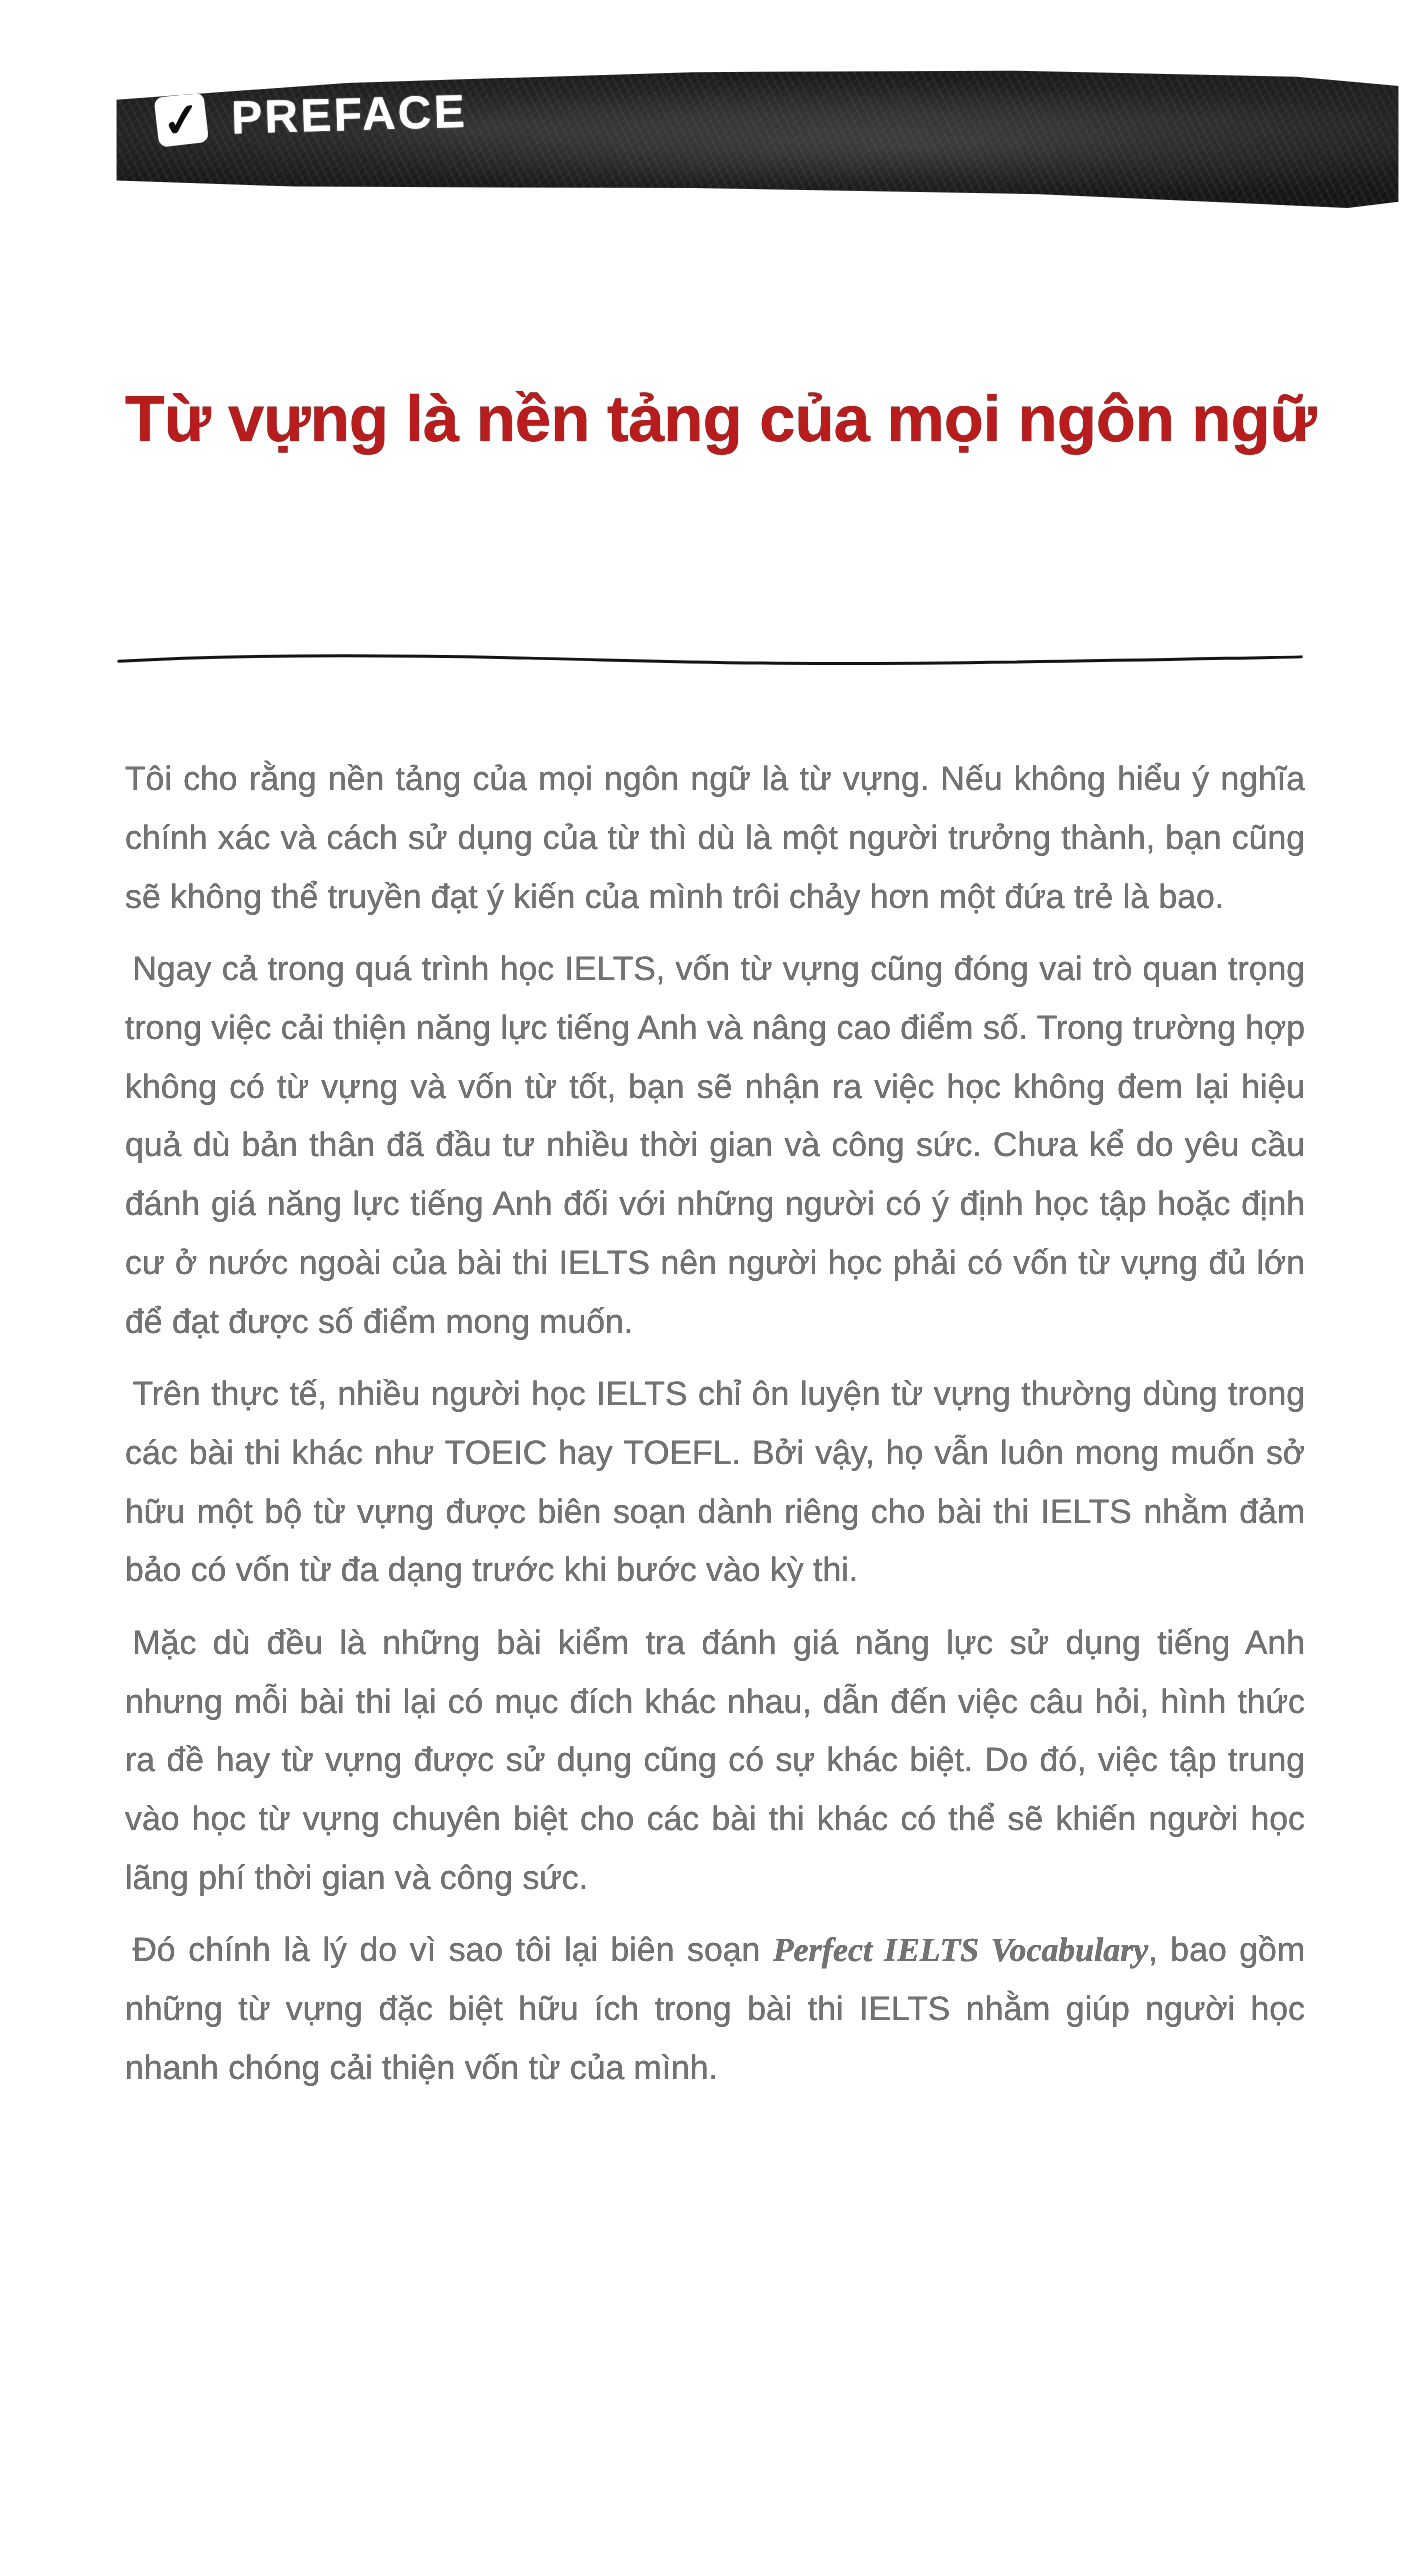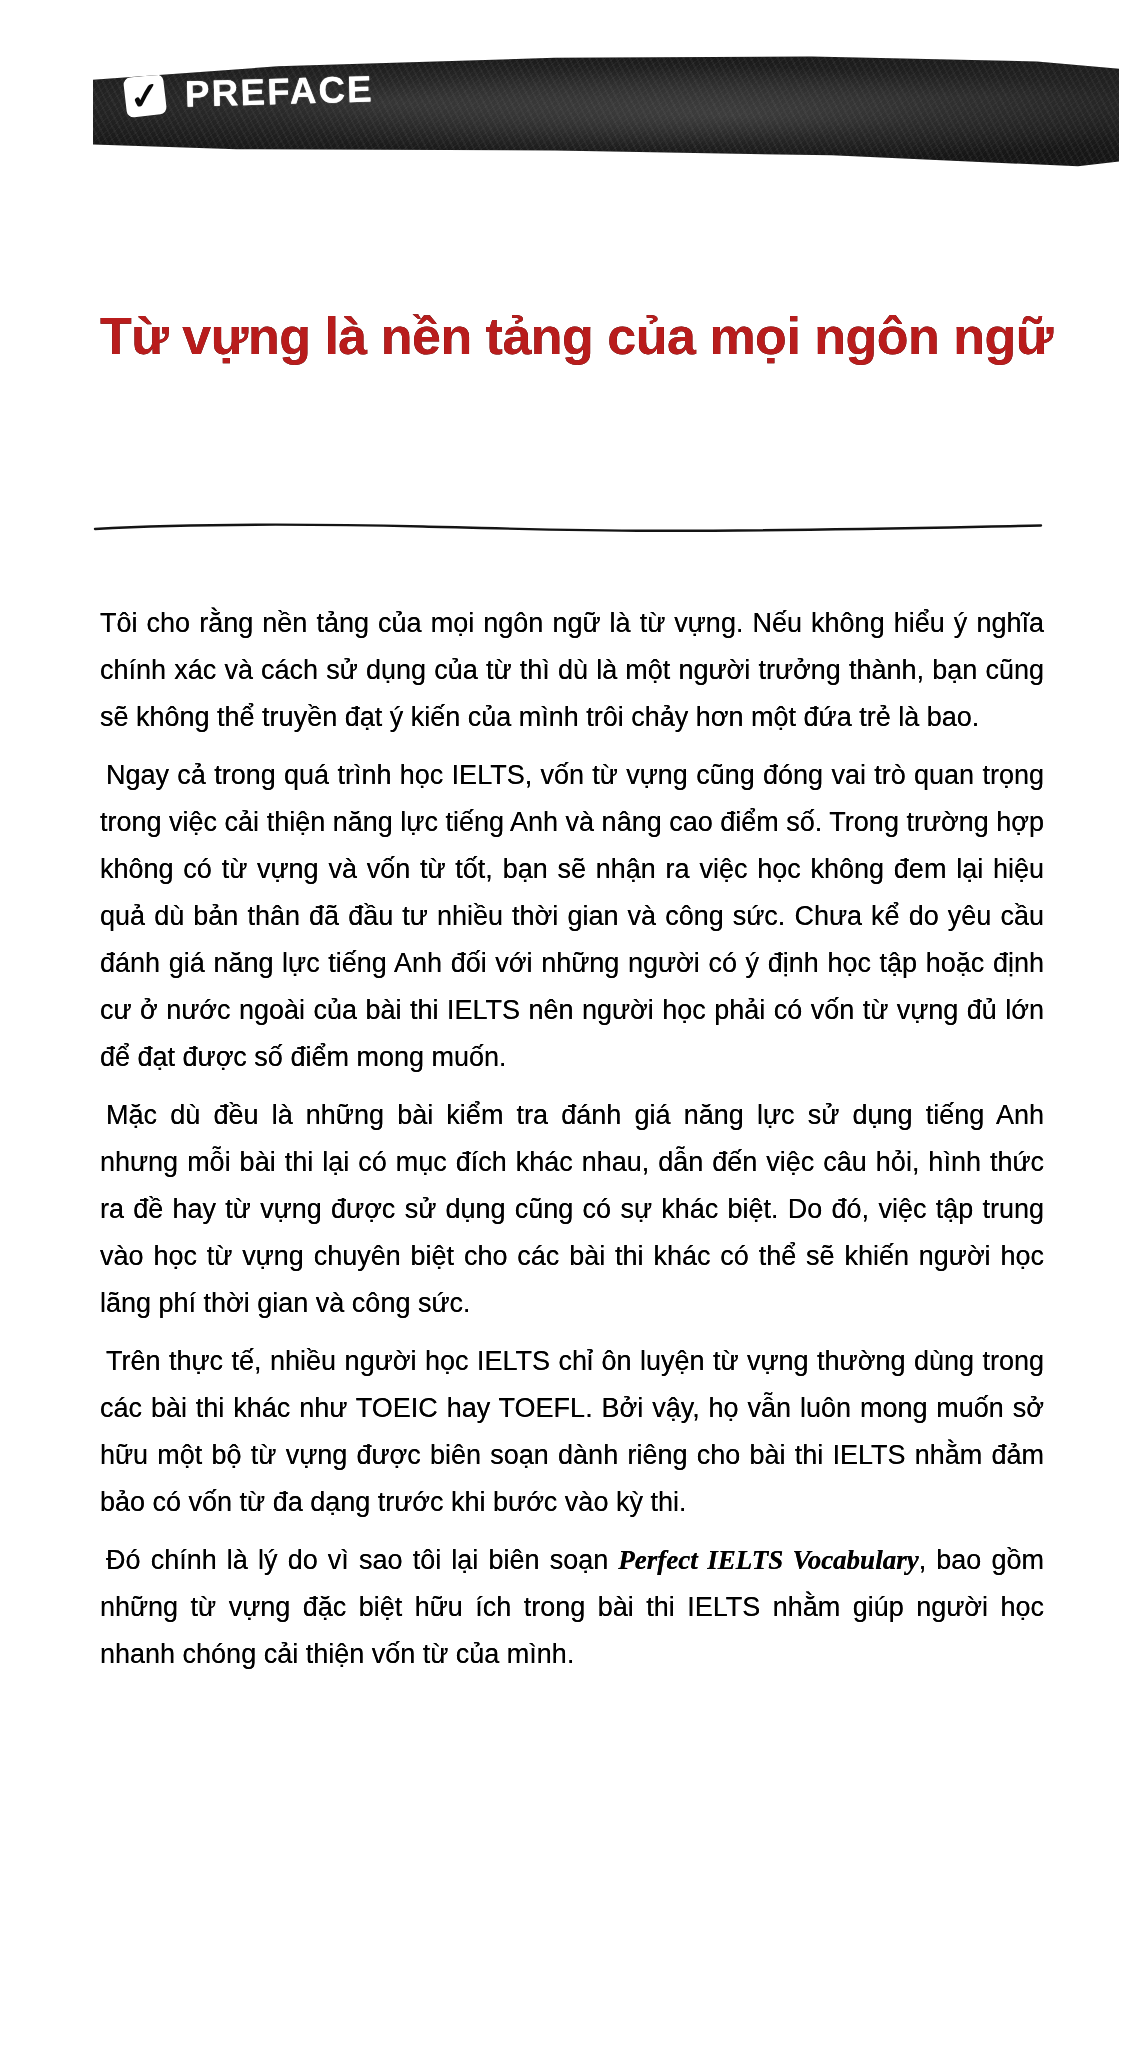--- a/index.html
+++ b/index.html
@@ -72,21 +72,21 @@
   }
 
   
   .body-text{
     position:absolute;
     left:100px; top:600px;
     width:944px;
     font-size:27px;
     line-height:47px;
     text-align:justify;
-    color:#000000;
+    color:#737373;
     text-shadow:0 0 0.45px #222;
   }
   .body-text p{
     margin:0 0 11px 0;
     text-indent:6px;
   }
   .body-text p:first-child{text-indent:0;}
   .emph{font-weight:bold;font-style:italic;font-family:Liberation Serif, serif;}
 </style>
 </head>
@@ -103,18 +103,18 @@
 
   <h1 class="doc-title">Từ vựng là nền tảng của mọi ngôn ngữ</h1>
 
   <svg class="divider" viewBox="0 0 950 16" preserveAspectRatio="none">
     <path d="M2,9 C90,4 200,3.5 330,6.5 C420,8.6 470,10.5 560,10.8 C690,11.2 820,8 948,5.5" fill="none" stroke="#141414" stroke-width="2.4" stroke-linecap="round"></path>
   </svg>
 
   <div class="body-text">
     <p>Tôi cho rằng nền tảng của mọi ngôn ngữ là từ vựng. Nếu không hiểu ý nghĩa chính xác và cách sử dụng của từ thì dù là một người trưởng thành, bạn cũng sẽ không thể truyền đạt ý kiến của mình trôi chảy hơn một đứa trẻ là bao.</p>
     <p>Ngay cả trong quá trình học IELTS, vốn từ vựng cũng đóng vai trò quan trọng trong việc cải thiện năng lực tiếng Anh và nâng cao điểm số. Trong trường hợp không có từ vựng và vốn từ tốt, bạn sẽ nhận ra việc học không đem lại hiệu quả dù bản thân đã đầu tư nhiều thời gian và công sức. Chưa kể do yêu cầu đánh giá năng lực tiếng Anh đối với những người có ý định học tập hoặc định cư ở nước ngoài của bài thi IELTS nên người học phải có vốn từ vựng đủ lớn để đạt được số điểm mong muốn.</p>
+    <p>Trên thực tế, nhiều người học IELTS chỉ ôn luyện từ vựng thường dùng trong các bài thi khác như TOEIC hay TOEFL. Bởi vậy, họ vẫn luôn mong muốn sở hữu một bộ từ vựng được biên soạn dành riêng cho bài thi IELTS nhằm đảm bảo có vốn từ đa dạng trước khi bước vào kỳ thi.</p>
     <p>Mặc dù đều là những bài kiểm tra đánh giá năng lực sử dụng tiếng Anh nhưng mỗi bài thi lại có mục đích khác nhau, dẫn đến việc câu hỏi, hình thức ra đề hay từ vựng được sử dụng cũng có sự khác biệt. Do đó, việc tập trung vào học từ vựng chuyên biệt cho các bài thi khác có thể sẽ khiến người học lãng phí thời gian và công sức.</p>
-    <p>Trên thực tế, nhiều người học IELTS chỉ ôn luyện từ vựng thường dùng trong các bài thi khác như TOEIC hay TOEFL. Bởi vậy, họ vẫn luôn mong muốn sở hữu một bộ từ vựng được biên soạn dành riêng cho bài thi IELTS nhằm đảm bảo có vốn từ đa dạng trước khi bước vào kỳ thi.</p>
     <p><span>Đó chính là lý do vì sao tôi lại biên soạn </span><span class="emph">Perfect IELTS Vocabulary</span><span>, bao gồm những từ vựng đặc biệt hữu ích trong bài thi IELTS nhằm giúp người học nhanh chóng cải thiện vốn từ của mình.</span></p>
   </div>
 
 </div>
 
 </body></html>

